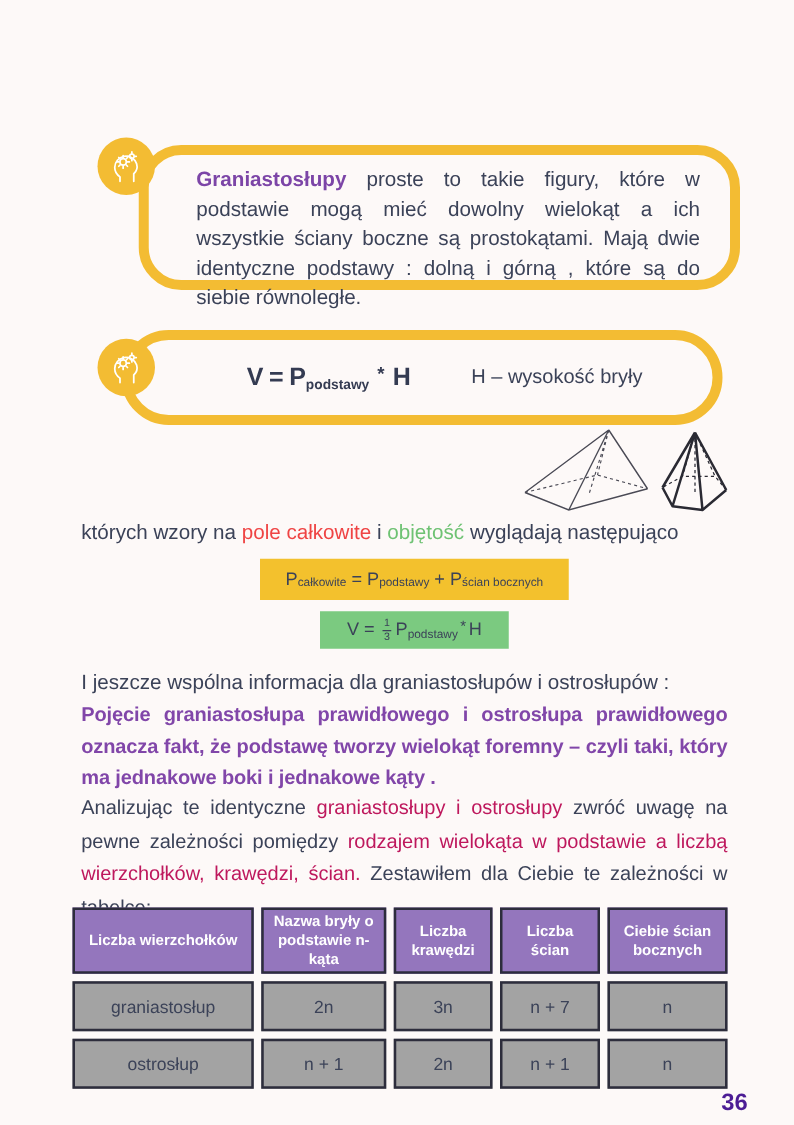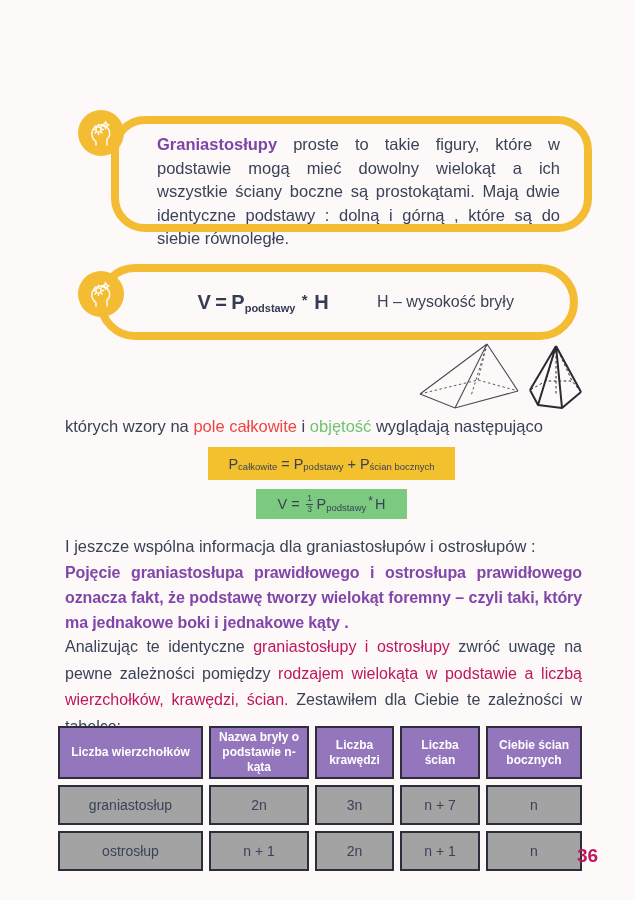--- a/index.html
+++ b/index.html
@@ -54,21 +54,21 @@
 
   
   .table{left:58px;top:726px;display:grid;grid-template-columns:145px 100px 79px 80px 96px;
          column-gap:6px;row-gap:6px;}
   .cell{border:2.5px solid #2d2d3c;box-sizing:border-box;display:flex;align-items:center;
         justify-content:center;text-align:center;}
   .th{height:53px;background:#9476bd;color:#fff;font-weight:bold;font-size:12px;line-height:15px;
       padding:2px 6px;}
   .td{height:40px;background:#a3a3a3;font-size:14px;text-align:right;}
 
-  .pagenum{left:577px;top:845px;font-size:19px;font-weight:bold;color:#be185d;}
+  .pagenum{left:577px;top:872px;font-size:19px;font-weight:bold;color:#4c1d95;}
 
   svg{display:block;}
 </style>
 </head>
 <body>
 
 <div class="page">
 
 
   <div class="abs ybox box1">

